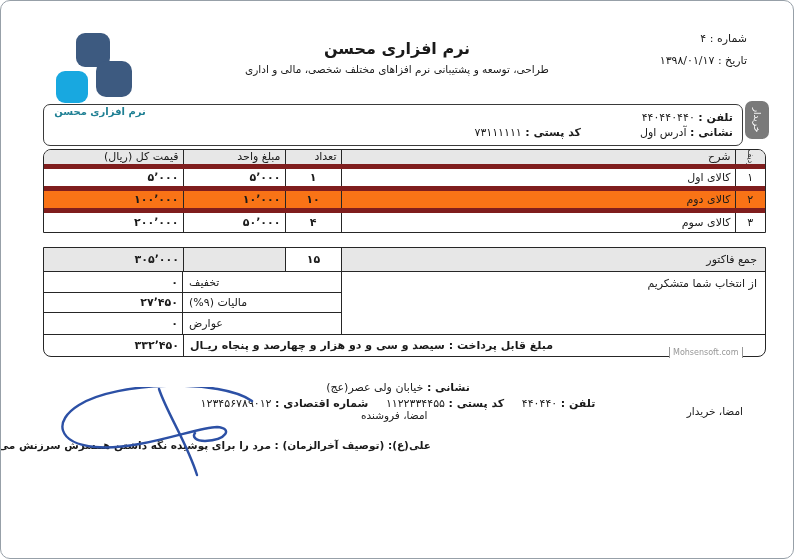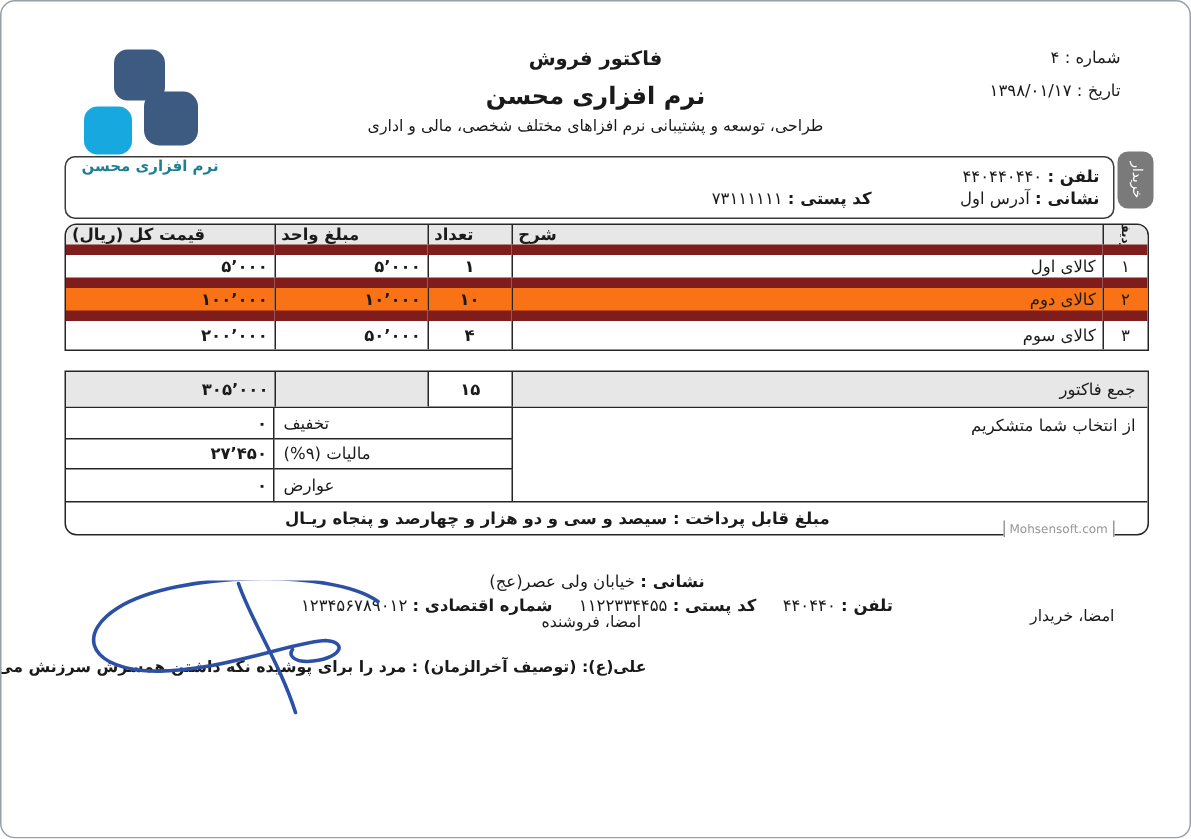--- a/index.html
+++ b/index.html
@@ -36,24 +36,24 @@
   .buyer-line .grp1{min-width:152px;}
   .lbl{font-weight:700;text-align:center;}
   .buyer-tab{position:absolute;left:744px;top:100px;width:24px;height:38px;background:#7a7a7a;
              border-radius:7px;display:flex;align-items:center;justify-content:center;z-index:0;}
   .buyer-tab span{transform:rotate(90deg);color:#fff;font-size:9px;white-space:nowrap;}
 
   
   .tableA{position:absolute;left:42px;top:148px;width:723px;box-sizing:border-box;
           border:1px solid #262626;border-radius:8px 8px 0 0;overflow:hidden;}
   .tableA table{width:100%;border-collapse:collapse;direction:rtl;table-layout:fixed;font-size:11px;}
-  .tableA th,.tableA td{border-inline-start:1px solid #262626;border-top:7px solid #7f1d1d;
+  .tableA th,.tableA td{border-inline-start:1px solid #262626;border-top:5px solid #7f1d1d;
           padding:0 4px;height:22px;overflow:hidden;white-space:nowrap;box-sizing:border-box;}
   .tableA tr > *:first-child{border-inline-start:none;}
-  .tableA thead tr > *{border-top:none;background:#e7e7e7;font-weight:700;text-align:left;height:16px;}
+  .tableA thead tr > *{border-top:none;background:#e7e7e7;font-weight:400;text-align:right;height:16px;}
   .tableA td.c-no{text-align:center;}
   .tableA td.c-desc{text-align:right;}
   .tableA td.c-qty{text-align:center;font-weight:700;}
   .tableA td.c-num{text-align:right;font-weight:700;padding-left:8px;}
   .tableA tr.alt td{background:#f97316;}
   .rot{display:block;transform:rotate(90deg);font-size:8px;line-height:9px;}
 
   
   .tableB{position:absolute;left:42px;top:246px;width:723px;box-sizing:border-box;
           border:1px solid #262626;border-radius:0 0 8px 8px;overflow:hidden;
@@ -99,21 +99,20 @@
   <div class="brand">
     <div class="logo-squares">
       <div class="sq sq1"></div>
       <div class="sq sq2"></div>
       <div class="sq sq3"></div>
     </div>
     <div class="logo-caption">نرم افزاری محسن</div>
   </div>
 
   <div class="doc-center">
-    <div class="doc-type">فاکتور فروش</div>
     <div class="company-name">نرم افزاری محسن</div>
     <div class="tagline">طراحی، توسعه و پشتیبانی نرم افزاهای مختلف شخصی، مالی و اداری</div>
   </div>
 
   <div class="doc-meta">
     <div>
       <span class="lbl" style="font-weight:400">شماره :</span>
       <span>۴</span>
     </div>
     <div>
@@ -201,20 +200,21 @@
       <div class="cell thanks-cell">از انتخاب شما متشکریم</div>
       <div class="cell bis bb adj-label">تخفیف</div>
       <div class="cell bis bb adj-value">۰</div>
       <div class="cell bis bb adj-label">مالیات (۹%)</div>
       <div class="cell bis bb adj-value">۲۷٬۴۵۰</div>
       <div class="cell bis adj-label">عوارض</div>
       <div class="cell bis adj-value">۰</div>
     </div>
     <div class="pay-row">
       <div class="cell pay-text">مبلغ قابل پرداخت : سیصد و سی و دو هزار و چهارصد و پنجاه ریـال</div>
+      <div class="cell bis pay-value">۳۳۲٬۴۵۰</div>
     </div>
   </div>
 
   <div class="watermark">Mohsensoft.com</div>
 
   <div class="seller">
     <div>
       <span class="lbl">نشانی :</span>
       <span>خیابان ولی عصر(عج)</span>
     </div>

